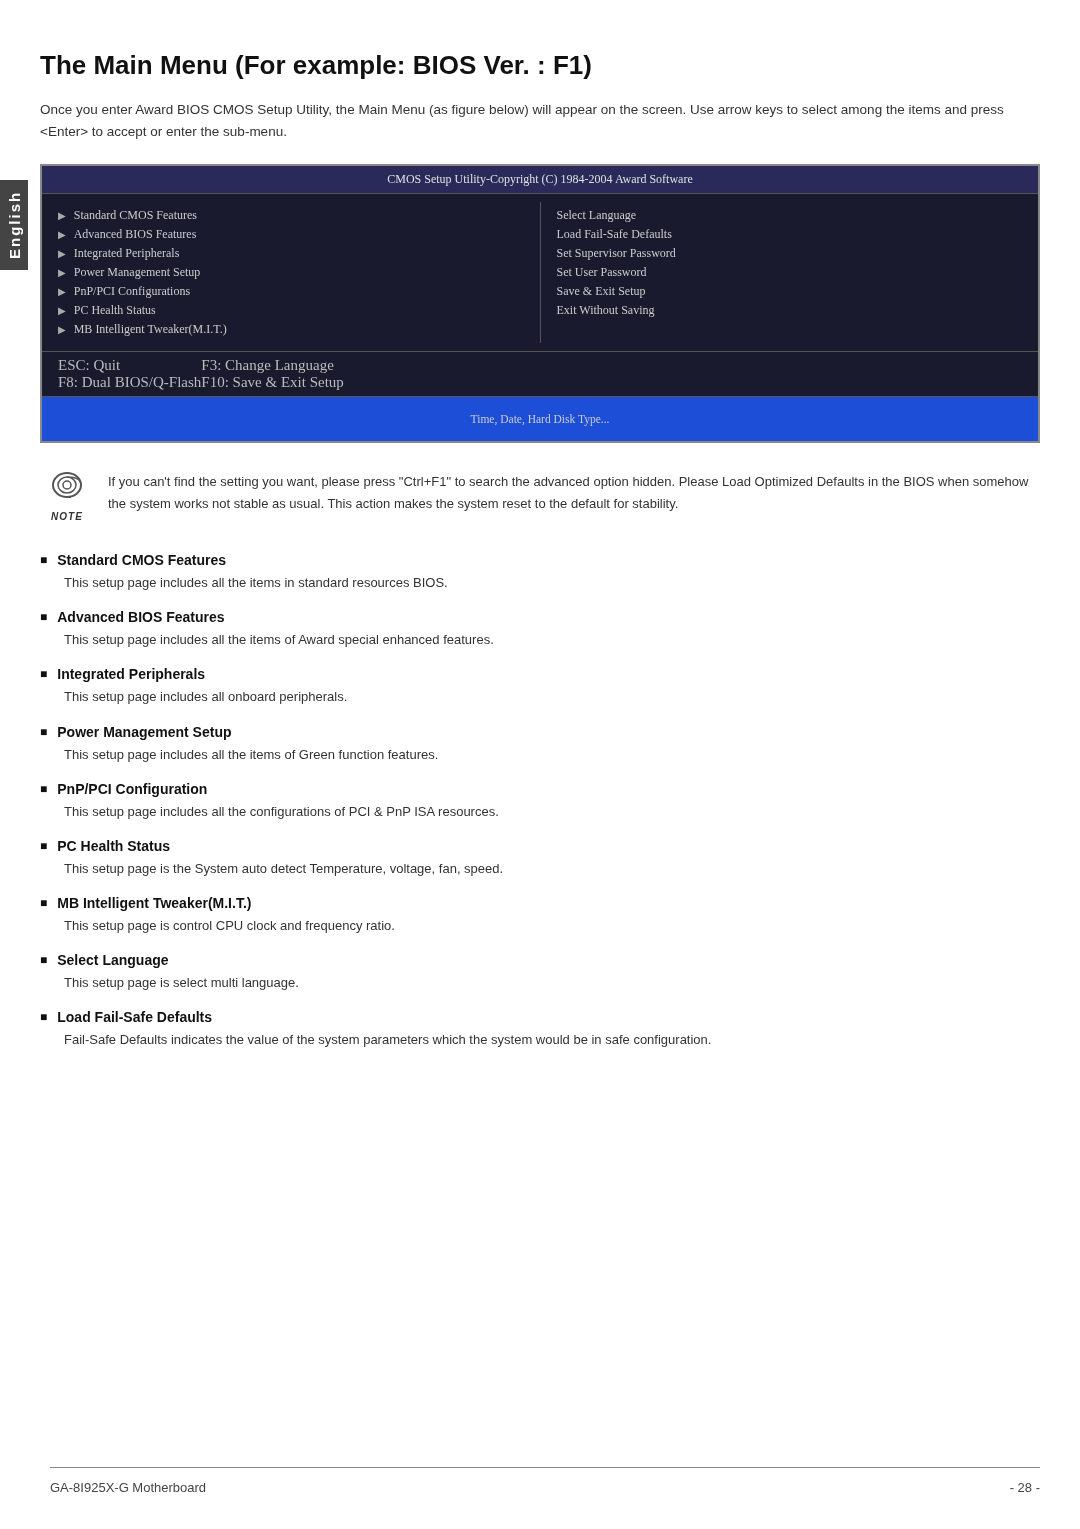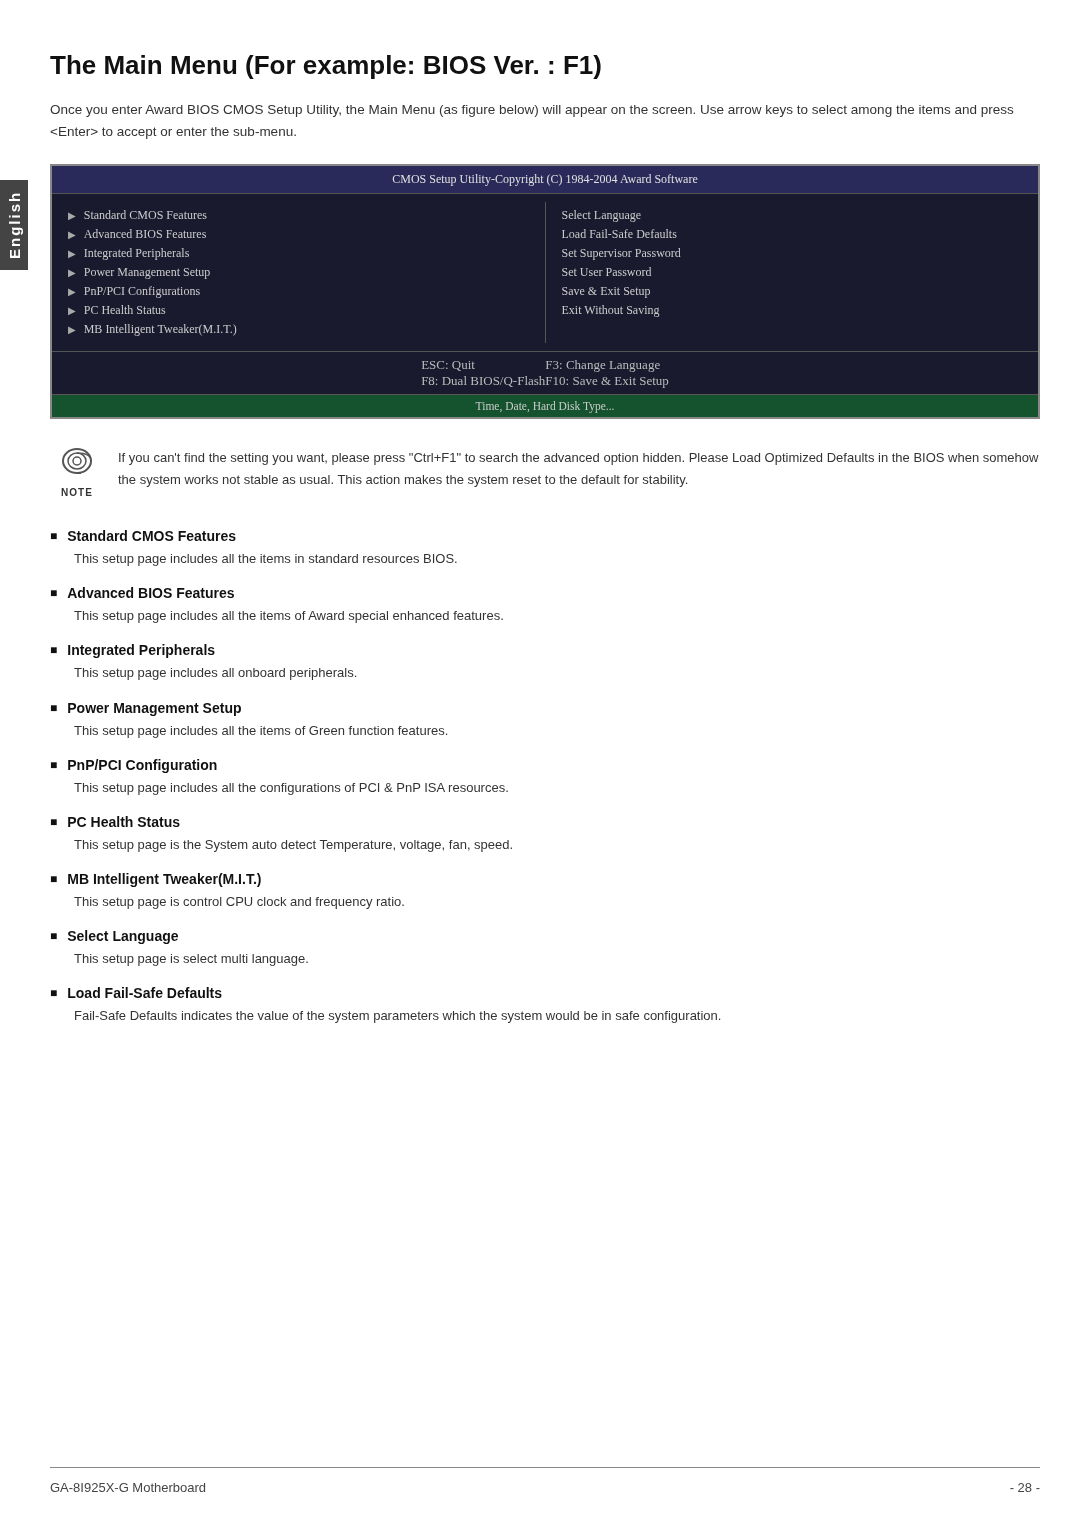--- a/index.html
+++ b/index.html
@@ -27,21 +27,21 @@
       font-size: 15px;
       font-weight: bold;
       letter-spacing: 2px;
       height: 90px;
       display: flex;
       align-items: center;
       justify-content: center;
     }
 
     .main-content {
-      margin-left: 50px;
+      margin-left: 40px;
       margin-right: 40px;
       padding-top: 50px;
       padding-bottom: 60px;
     }
 
     .page-title {
       font-size: 26px;
       font-weight: bold;
       margin-bottom: 18px;
       color: #111;
@@ -106,29 +106,29 @@
     .bios-right-item {
       padding: 2px 0;
       color: #ccc;
       font-size: 12px;
     }
 
     .bios-footer {
       border-top: 1px solid #555;
       padding: 5px 16px;
       display: flex;
-      justify-content: center;
-      font-size: 13px;
+      justify-content: flex-start;
+      font-size: 15px;
       color: #bbb;
     }
 
     .bios-bottom-bar {
-      background: #14532d;
+      background: #1d4ed8;
       text-align: center;
-      padding: 5px;
+      padding: 16px;
       font-size: 11.5px;
       color: #ccc;
       border-top: 1px solid #555;
     }
 
     
     .note-box {
       display: flex;
       align-items: flex-start;
       margin-bottom: 30px;
@@ -197,20 +197,21 @@
       padding-top: 12px;
       font-size: 13px;
       color: #444;
     }
 
     
     .note-svg-wrap {
       display: flex;
       flex-direction: column;
       align-items: center;
+      font-style: italic;
     }
   </style>
 </head>
 <body>
 
 <div class="sidebar-tab">English</div>
 
 <div class="main-content">
 
   <h1 class="page-title">The Main Menu (For example: BIOS Ver. : F1)</h1>

